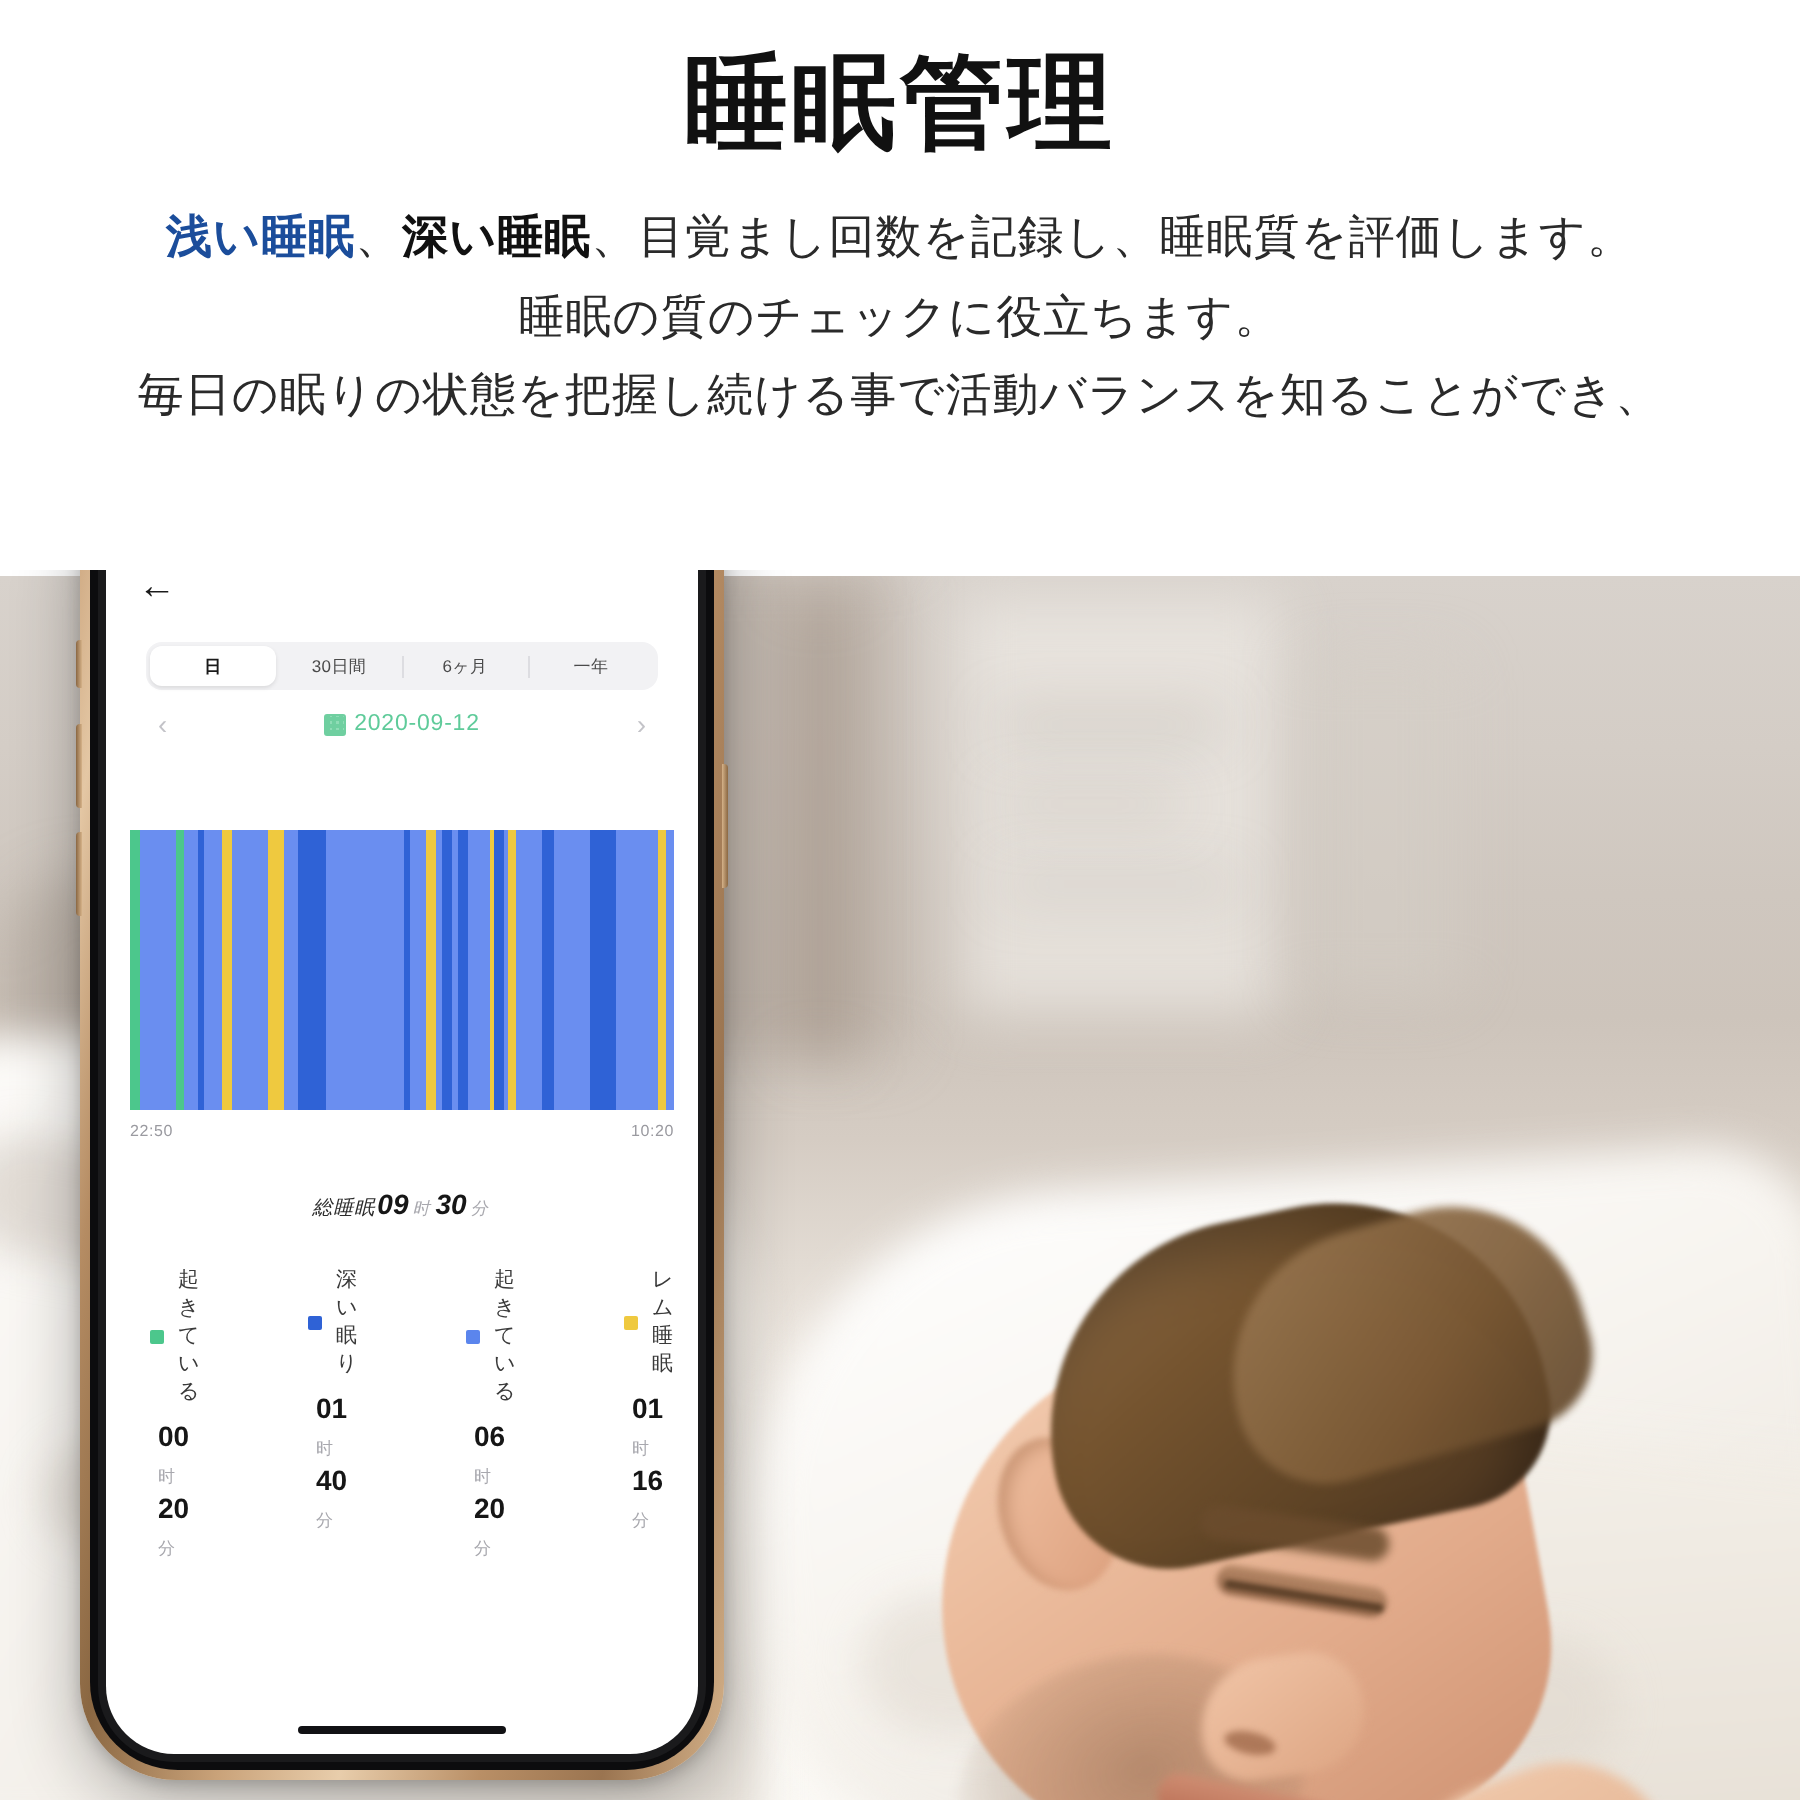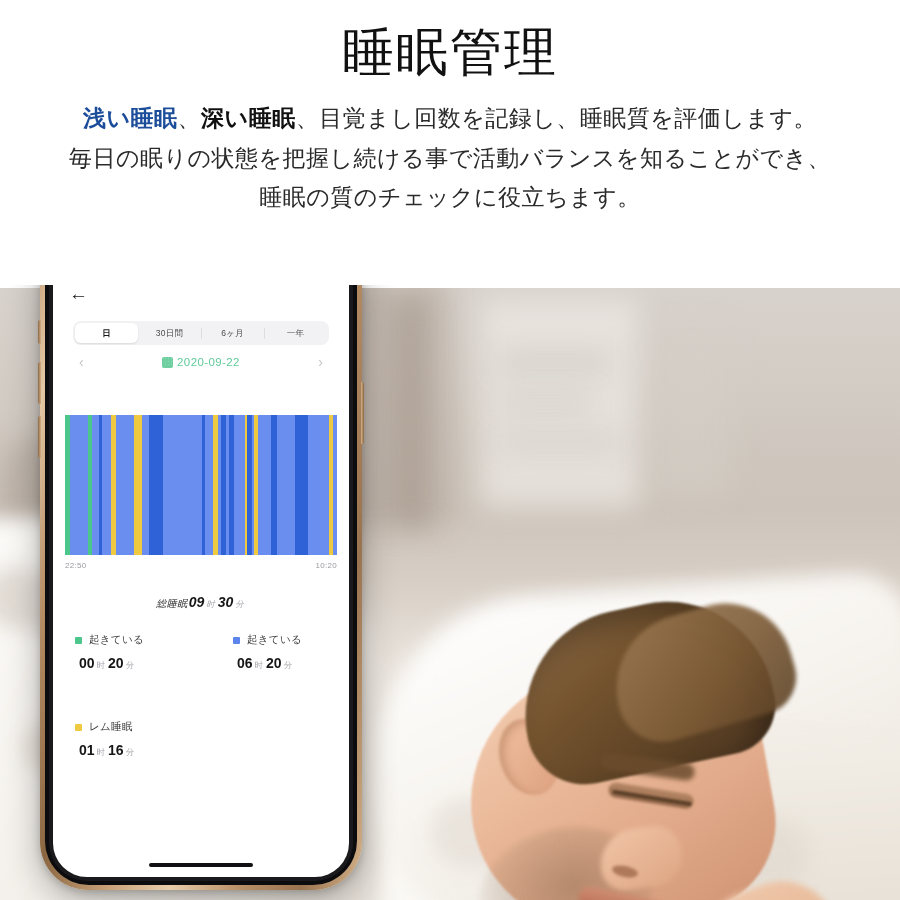--- a/index.html
+++ b/index.html
@@ -16,21 +16,21 @@
     position: absolute;
     top: 0; left: 0;
     width: 900px; height: 285px;
     background: #ffffff;
     z-index: 40;
     text-align: center;
   }
   .page-title {
     font-family: "Liberation Serif", serif;
     font-size: 52px;
-    font-weight: 400;
+    font-weight: 700;
     color: #111111;
     letter-spacing: 2px;
     padding-top: 20px;
     line-height: 1.25;
   }
   .subtitle {
     font-family: "Liberation Serif", serif;
     font-size: 23px;
     color: #2a2a2a;
     line-height: 1.72;
@@ -353,21 +353,21 @@
     text-align: center; padding: 24px 0 0;
     font-size: 11px; color: #2b2b2b; font-style: italic;
   }
   .total-label { font-size: 10px; color: #2b2b2b; letter-spacing: .5px; }
   .num { font-size: 14px; font-weight: 700; color: #161616; margin: 0 1px; }
   .unit { font-size: 8.5px; color: #a8a8ae; margin: 0 2px 0 1px; }
 
   
   .legend {
     display: grid;
-    grid-template-columns: 1fr 1fr;
+    grid-template-columns: 1fr 1fr 1fr 1fr;
     row-gap: 16px;
     padding: 22px 6px 0 22px;
     gap: 48px;
   }
   .lg-item { }
   .lg-head { display: flex; align-items: center; gap: 7px; }
   .lg-dot { width: 7px; height: 7px; border-radius: 1px; flex: none; }
   .lg-name { font-size: 10.5px; color: #3a3a3a; letter-spacing: .3px; }
   .lg-val { padding-left: 3px; margin-top: 7px; }
 
@@ -413,22 +413,22 @@
   <div class="man man-nostril"></div>
   <div class="man man-lip"></div>
 
   <div class="man man-hand"></div>
 </div>
 
 <div class="header-block">
   <div class="page-title">睡眠管理</div>
   <div class="subtitle">
     <span class="sub-line"><span class="hl-light">浅い睡眠</span><span>、</span><span class="hl-deep">深い睡眠</span><span>、目覚まし回数を記録し、睡眠質を評価します。</span></span>
+    <span class="sub-line">睡眠の質のチェックに役立ちます。</span>
     <span class="sub-line">毎日の眠りの状態を把握し続ける事で活動バランスを知ることができ、</span>
-    <span class="sub-line">睡眠の質のチェックに役立ちます。</span>
   </div>
 </div>
 
 <div class="phone">
   <div class="phone-frame"></div>
   <div class="btn-side btn-mute"></div>
   <div class="btn-side btn-volup"></div>
   <div class="btn-side btn-voldn"></div>
   <div class="btn-power"></div>
   <div class="phone-bezel"></div>
@@ -468,21 +468,21 @@
         <div class="seg-item">30日間</div>
         <div class="seg-item">6ヶ月</div>
         <div class="seg-item">一年</div>
       </div>
     </div>
 
     <div class="datenav">
       <div class="d-arrow">‹</div>
       <div class="d-mid">
         <div class="cal-icon"></div>
-        <div class="d-text">2020-09-22</div>
+        <div class="d-text">2020-09-12</div>
       </div>
       <div class="d-arrow">›</div>
     </div>
 
     <div class="chart-area">
       <div class="hypnogram" id="hypnogram">
           <span style="width: 1.73913%; background: rgb(76, 199, 140);"></span>
           <span style="width: 6.73913%; background: rgb(106, 142, 240);"></span>
           <span style="width: 1.63043%; background: rgb(76, 199, 140);"></span>
           <span style="width: 2.5%; background: rgb(106, 142, 240);"></span>
@@ -526,20 +526,27 @@
 
     <div class="legend">
       <div class="lg-item">
         <div class="lg-head">
           <div class="lg-dot" id="dot0" style="background: rgb(76, 199, 140);"></div>
           <div class="lg-name">起きている</div>
         </div>
         <div class="lg-val"><span class="num">00</span><span class="unit">时</span><span class="num">20</span><span class="unit">分</span></div>
       </div>
 
+      <div class="lg-item">
+        <div class="lg-head">
+          <div class="lg-dot" id="dot1" style="background: rgb(47, 98, 214);"></div>
+          <div class="lg-name">深い眠り</div>
+        </div>
+        <div class="lg-val"><span class="num">01</span><span class="unit">时</span><span class="num">40</span><span class="unit">分</span></div>
+      </div>
 
       <div class="lg-item">
         <div class="lg-head">
           <div class="lg-dot" id="dot2" style="background: rgb(91, 133, 237);"></div>
           <div class="lg-name">起きている</div>
         </div>
         <div class="lg-val"><span class="num">06</span><span class="unit">时</span><span class="num">20</span><span class="unit">分</span></div>
       </div>
 
       <div class="lg-item">

